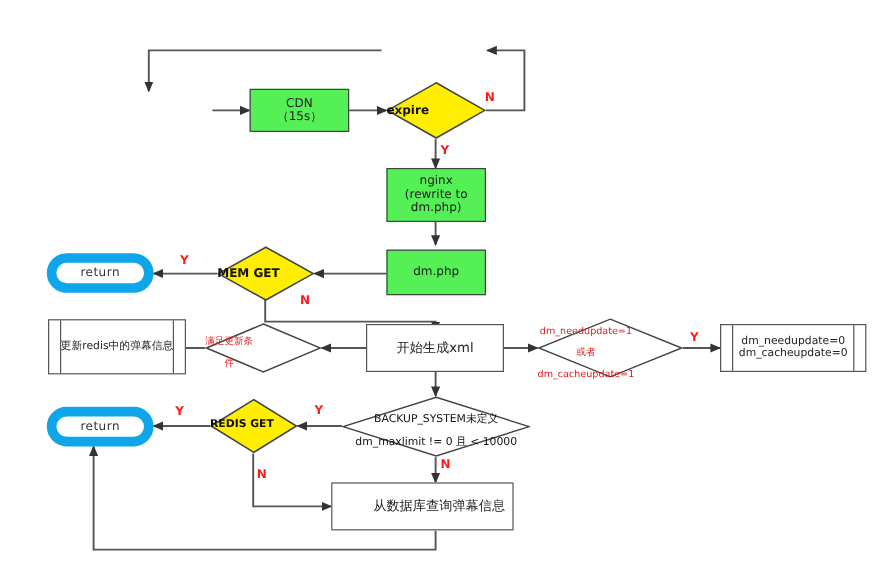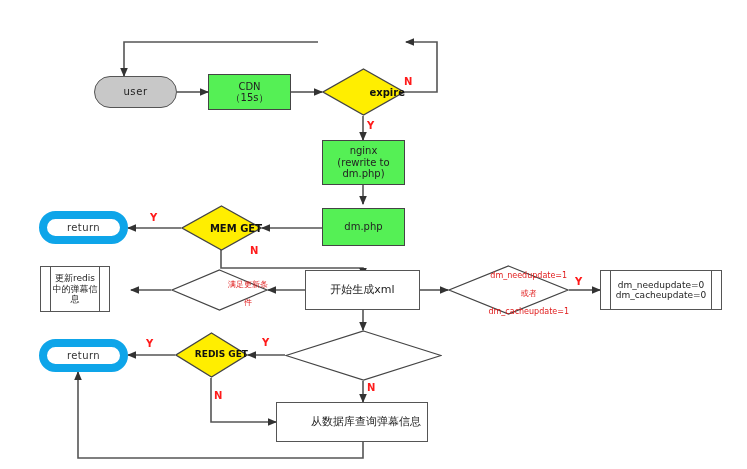--- a/index.html
+++ b/index.html
@@ -67,21 +67,21 @@
   .predef:before,.predef:after{
     content:"";position:absolute;top:0;bottom:0;width:0;
     border-left:1px solid #555555;
   }
   .predef:before{left:9px;}
   .predef:after{right:9px;}
 
   
   .dia{
     position:absolute;
-    display:flex;align-items:center;justify-content:flex-end;
+    display:flex;align-items:center;justify-content:flex-start;
     text-align:center;
     box-sizing:border-box;
   }
   .dia .dia-shape{
     position:absolute;left:0;top:0;width:100%;height:100%;
   }
   .dia .dia-label{
     position:relative;
     z-index:2;
     line-height:1.1;
@@ -148,23 +148,20 @@
 
       <path d="M363,381 L363,402"></path>
 
       <path d="M211,378 L211,422 L276,422"></path>
 
       <path d="M363,442 L363,458 L78,458 L78,372"></path>
     </g>
   </svg>
 
 
-  <div class="node term-gray" style="left:94px;top:76px;width:83px;height:32px;">
-    <span>user</span>
-  </div>
 
   <div class="node proc" style="left:208px;top:74px;width:83px;height:36px;flex-direction:column;">
     <span>CDN</span>
     <span>（15s）</span>
   </div>
 
   <div class="dia dia-yellow" style="left:322px;top:68px;width:83px;height:48px;">
     <svg class="dia-shape" viewBox="0 0 83 48" preserveAspectRatio="none">
       <polygon points="41.5,1 82,24 41.5,47 1,24" fill="#ffee00" stroke="#444444" stroke-width="1.3"></polygon>
     </svg>
@@ -185,21 +182,21 @@
     <svg class="dia-shape" viewBox="0 0 81 46" preserveAspectRatio="none">
       <polygon points="40.5,1 80,23 40.5,45 1,23" fill="#ffee00" stroke="#444444" stroke-width="1.3"></polygon>
     </svg>
     <span class="dia-label">MEM GET</span>
   </div>
 
   <div class="node term-red" style="left:39px;top:211px;width:89px;height:33px;">
     <span>return</span>
   </div>
 
-  <div class="node predef" style="left:40px;top:266px;width:70px;height:46px;flex-direction:column;">
+  <div class="node predef" style="left:40px;top:266px;width:115px;height:46px;flex-direction:row;">
     <span>更新redis</span>
     <span>中的弹幕信</span>
     <span>息</span>
   </div>
 
   <div class="dia dia-red" style="left:171px;top:269px;width:97px;height:42px;">
     <svg class="dia-shape" viewBox="0 0 97 42" preserveAspectRatio="none">
       <polygon points="48.5,1 96,21 48.5,41 1,21" fill="#ffffff" stroke="#444444" stroke-width="1.2"></polygon>
     </svg>
     <span class="dia-label">
@@ -225,20 +222,24 @@
 
   <div class="node predef" style="left:600px;top:270px;width:122px;height:40px;flex-direction:column;font-size:9px;">
     <span>dm_needupdate=0</span>
     <span>dm_cacheupdate=0</span>
   </div>
 
   <div class="dia dia-black" style="left:285px;top:330px;width:157px;height:51px;">
     <svg class="dia-shape" viewBox="0 0 157 51" preserveAspectRatio="none">
       <polygon points="78.5,1 156,25.5 78.5,50 1,25.5" fill="#ffffff" stroke="#444444" stroke-width="1.2"></polygon>
     </svg>
+    <span class="dia-label" style="width:168px;">
+      <span>BACKUP_SYSTEM未定义</span><br>
+      <span>dm_maxlimit != 0 且 &lt; 10000</span>
+    </span>
   </div>
 
   <div class="dia dia-yellow" style="left:175px;top:332px;width:73px;height:46px;">
     <svg class="dia-shape" viewBox="0 0 73 46" preserveAspectRatio="none">
       <polygon points="36.5,1 72,23 36.5,45 1,23" fill="#ffee00" stroke="#444444" stroke-width="1.3"></polygon>
     </svg>
     <span class="dia-label" style="font-size:9px;">REDIS GET</span>
   </div>
 
   <div class="node term-red" style="left:39px;top:339px;width:89px;height:33px;">

